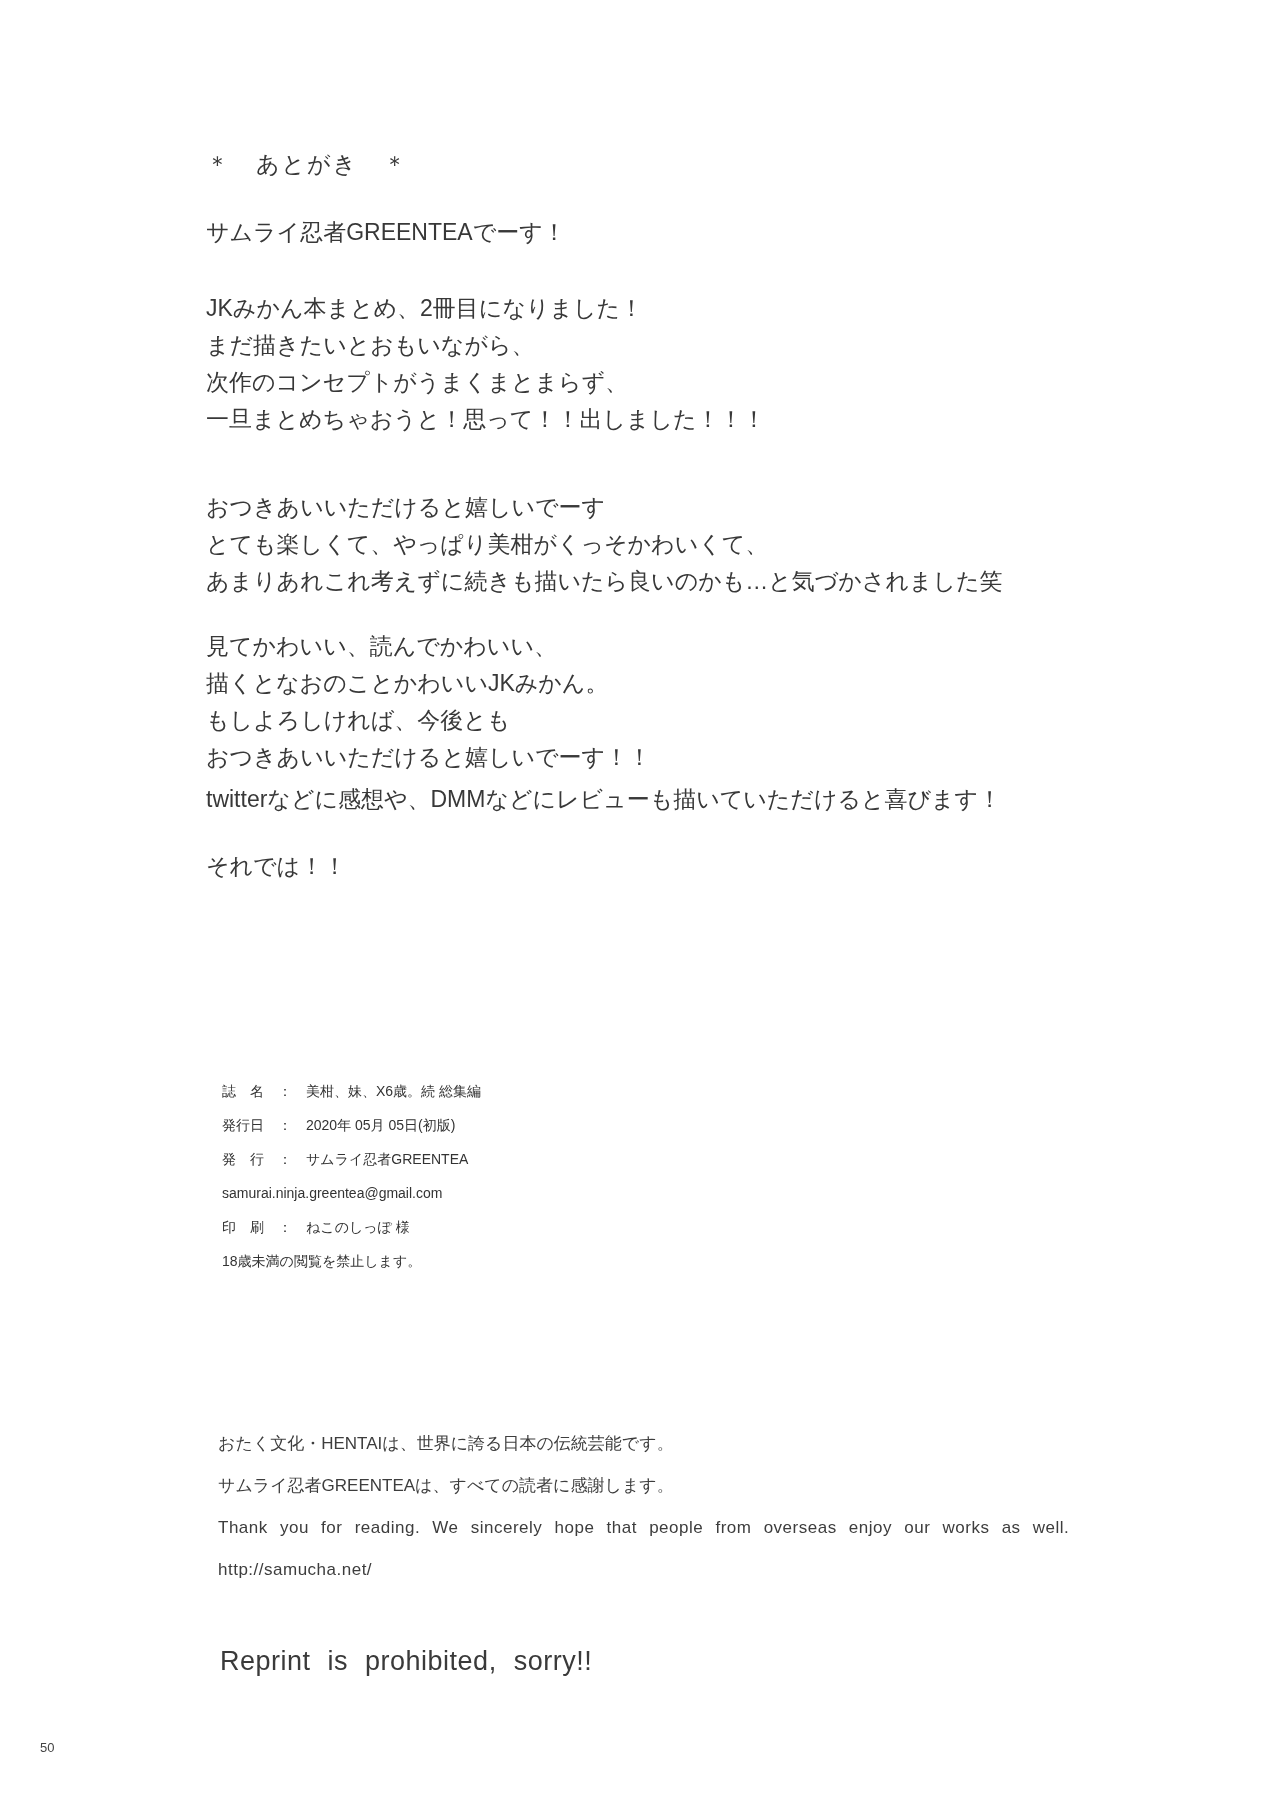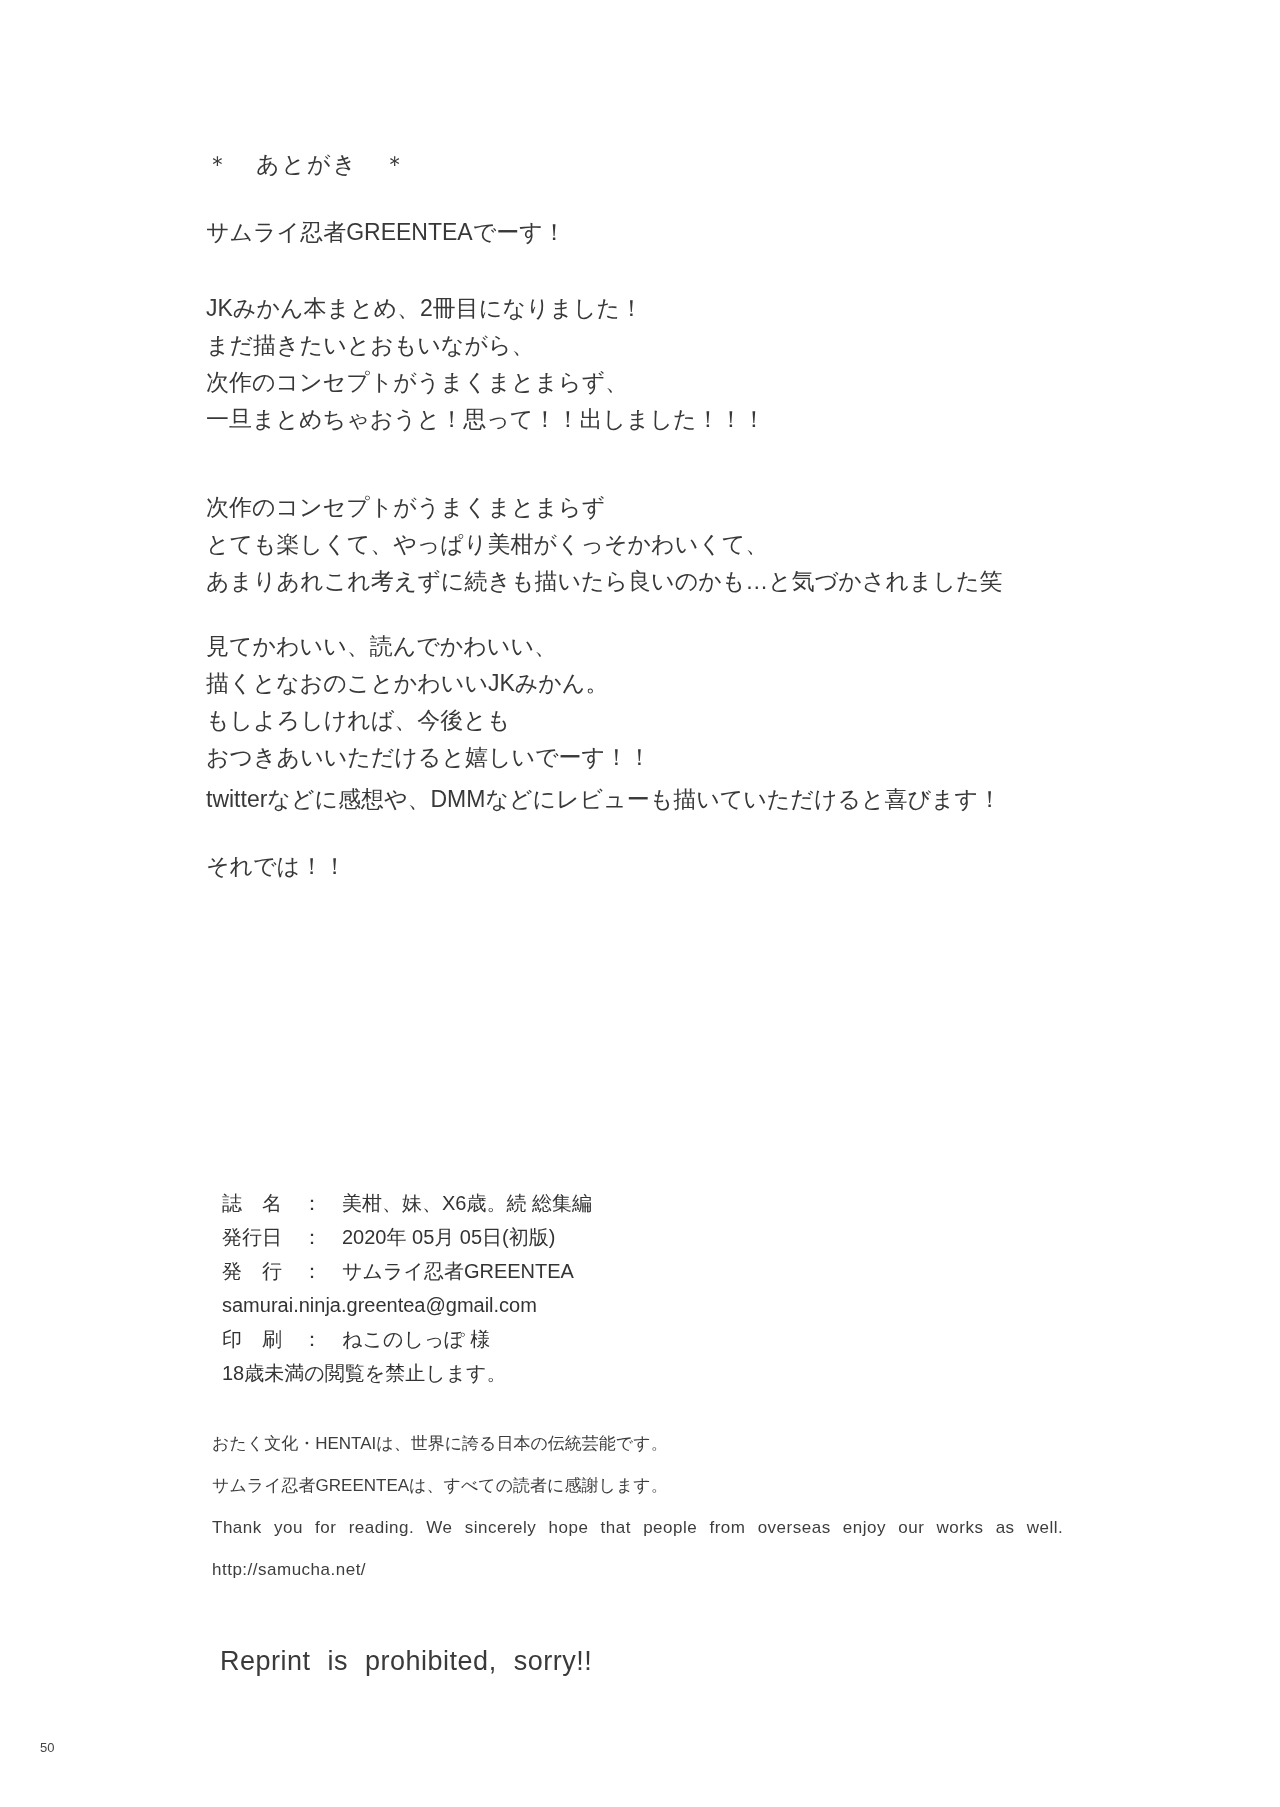--- a/index.html
+++ b/index.html
@@ -31,27 +31,27 @@
     left: 206px;
     font-size: 23px; line-height: 37px;
     white-space: nowrap;
   }
   .para-1 { top: 276px; margin-top: 14px; }
   .para-2 { top: 489px; }
   .para-3 { top: 628px; }
   .para-4 { top: 781px; }
   .para-5 { top: 848px; }
   .colophon {
-    left: 222px; top: 1186px;
-    font-size: 20px; line-height: 34px;
+    left: 222px; top: 1074px;
+    font-size: 14px; line-height: 34px;
     white-space: nowrap;
     color: #333333;
   }
   .footer-note {
-    left: 212px; top: 1423px;
+    left: 218px; top: 1423px;
     font-size: 17px; line-height: 42px;
     white-space: nowrap;
     color: #3d3d3d;
   }
   .footer-note .en-line { word-spacing: 7px; letter-spacing: 0.5px; }
   .reprint {
     left: 220px; top: 1645px;
     font-size: 27px; line-height: 32px;
     word-spacing: 9px;
     letter-spacing: 0.5px;
@@ -73,21 +73,21 @@
   <div class="abs greeting">サムライ忍者GREENTEAでーす！</div>
 
   <div class="abs para para-1">
     <div>JKみかん本まとめ、2冊目になりました！</div>
     <div>まだ描きたいとおもいながら、</div>
     <div>次作のコンセプトがうまくまとまらず、</div>
     <div>一旦まとめちゃおうと！思って！！出しました！！！</div>
   </div>
 
   <div class="abs para para-2">
-    <div>次作のコンセプトがうまくまとまらず</div>
+    <div>おつきあいいただけると嬉しいでーす</div>
     <div>とても楽しくて、やっぱり美柑がくっそかわいくて、</div>
     <div>あまりあれこれ考えずに続きも描いたら良いのかも…と気づかされました笑</div>
   </div>
 
   <div class="abs para para-3">
     <div>見てかわいい、読んでかわいい、</div>
     <div>描くとなおのことかわいいJKみかん。</div>
     <div>もしよろしければ、今後とも</div>
     <div>おつきあいいただけると嬉しいでーす！！</div>
   </div>

